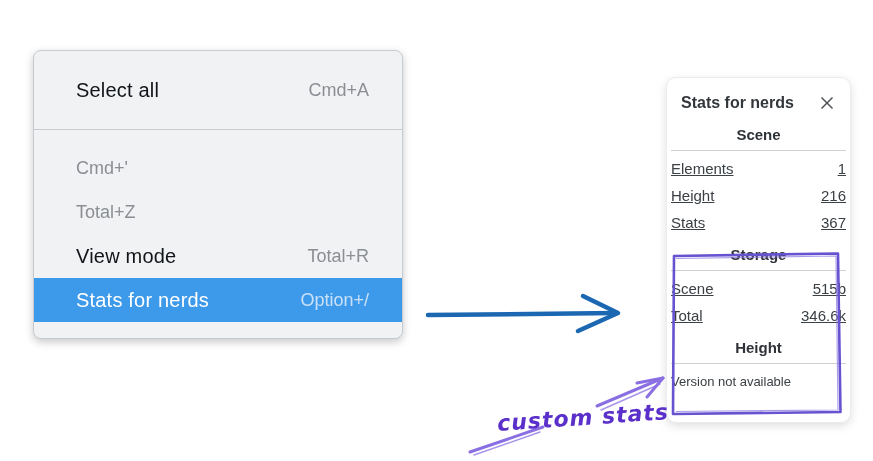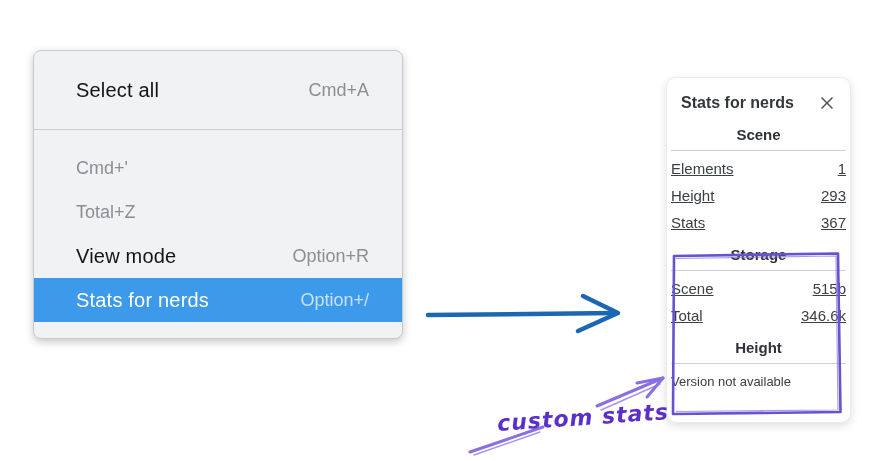--- a/index.html
+++ b/index.html
@@ -75,21 +75,21 @@
     <div class="menu-divider"></div>
     <div class="menu-section">
       <div class="menu-item">
         <span class="mi-shortcut">Cmd+'</span>
       </div>
       <div class="menu-item">
         <span class="mi-shortcut">Total+Z</span>
       </div>
       <div class="menu-item">
         <span class="mi-label">View mode</span>
-        <span class="mi-shortcut">Option+R</span>
+        <span class="mi-shortcut">Total+R</span>
       </div>
       <div class="menu-item highlighted">
         <span class="mi-label">Stats for nerds</span>
         <span class="mi-shortcut">Option+/</span>
       </div>
     </div>
   </div>
 
   <div class="stats-panel">
     <div class="panel-header">
@@ -104,21 +104,21 @@
 
     <div class="p-section">
       <div class="p-title">Scene</div>
       <div class="p-hr"></div>
       <div class="p-row">
         <span>Elements</span>
         <span>1</span>
       </div>
       <div class="p-row">
         <span>Height</span>
-        <span>293</span>
+        <span>216</span>
       </div>
       <div class="p-row">
         <span>Stats</span>
         <span>367</span>
       </div>
     </div>
 
     <div class="p-section">
       <div class="p-title">Storage</div>
       <div class="p-hr"></div>

